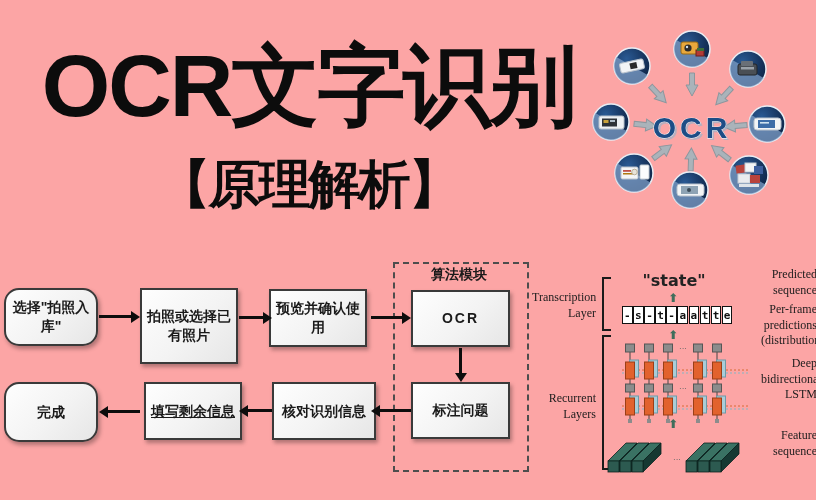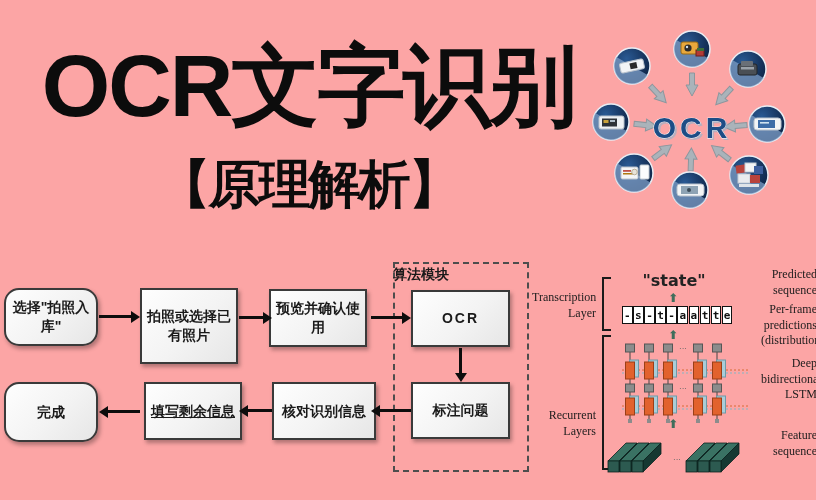--- a/index.html
+++ b/index.html
@@ -23,21 +23,21 @@
     background:linear-gradient(135deg,#fefefe 0%,#f3f3f3 55%,#e6e6e6 100%);
     border:2px solid #3a3a3a;box-shadow:2px 3px 4px rgba(0,0,0,.3);
     font-size:14px;font-weight:700;color:#1a1a1a;text-align:center;
     line-height:1.35;padding:2px;box-sizing:border-box;
   }
   .fc-rounded{border-radius:15px;}
   .fc-module{
     position:absolute;border:2px dashed #4d4d4d;background:transparent;
   }
   .fc-module-label{
-    position:absolute;left:393px;top:266px;width:132px;text-align:left;
+    position:absolute;left:393px;top:266px;width:132px;text-align:center;
     font-size:14px;font-weight:700;color:#1a1a1a;
   }
   .arr-r,.arr-l{position:absolute;height:3px;background:#0d0d0d;}
   .arr-r::after{
     content:"";position:absolute;left:100%;top:50%;transform:translateY(-50%);
     border-left:9px solid #0d0d0d;border-top:6px solid transparent;border-bottom:6px solid transparent;
   }
   .arr-l::before{
     content:"";position:absolute;right:100%;top:50%;transform:translateY(-50%);
     border-right:9px solid #0d0d0d;border-top:6px solid transparent;border-bottom:6px solid transparent;
@@ -210,21 +210,21 @@
 
   <div class="arr-r" style="left:99px;top:315px;width:32px;"></div>
   <div class="arr-r" style="left:239px;top:316px;width:24px;"></div>
   <div class="arr-r" style="left:371px;top:316px;width:31px;"></div>
   <div class="arr-d" style="left:459px;top:348px;height:25px;"></div>
   <div class="arr-l" style="left:380px;top:409px;width:31px;"></div>
   <div class="arr-l" style="left:248px;top:409px;width:24px;"></div>
   <div class="arr-l" style="left:108px;top:410px;width:32px;"></div>
 
   <div class="crnn-llabel" style="left:532px;top:290px;width:64px;">Transcription Layer</div>
-  <div class="crnn-llabel" style="left:536px;top:408px;width:60px;">Recurrent Layers</div>
+  <div class="crnn-llabel" style="left:536px;top:391px;width:60px;">Recurrent Layers</div>
 
   <div class="bracket" style="left:602px;top:277px;height:50px;"></div>
   <div class="bracket" style="left:602px;top:335px;height:131px;"></div>
 
   <div class="state-label">"state"</div>
 
   <div class="up-arrow" style="left:668px;top:292px;">⬆</div>
   <div class="up-arrow" style="left:668px;top:329px;">⬆</div>
   <div class="up-arrow" style="left:668px;top:418px;">⬆</div>
 

